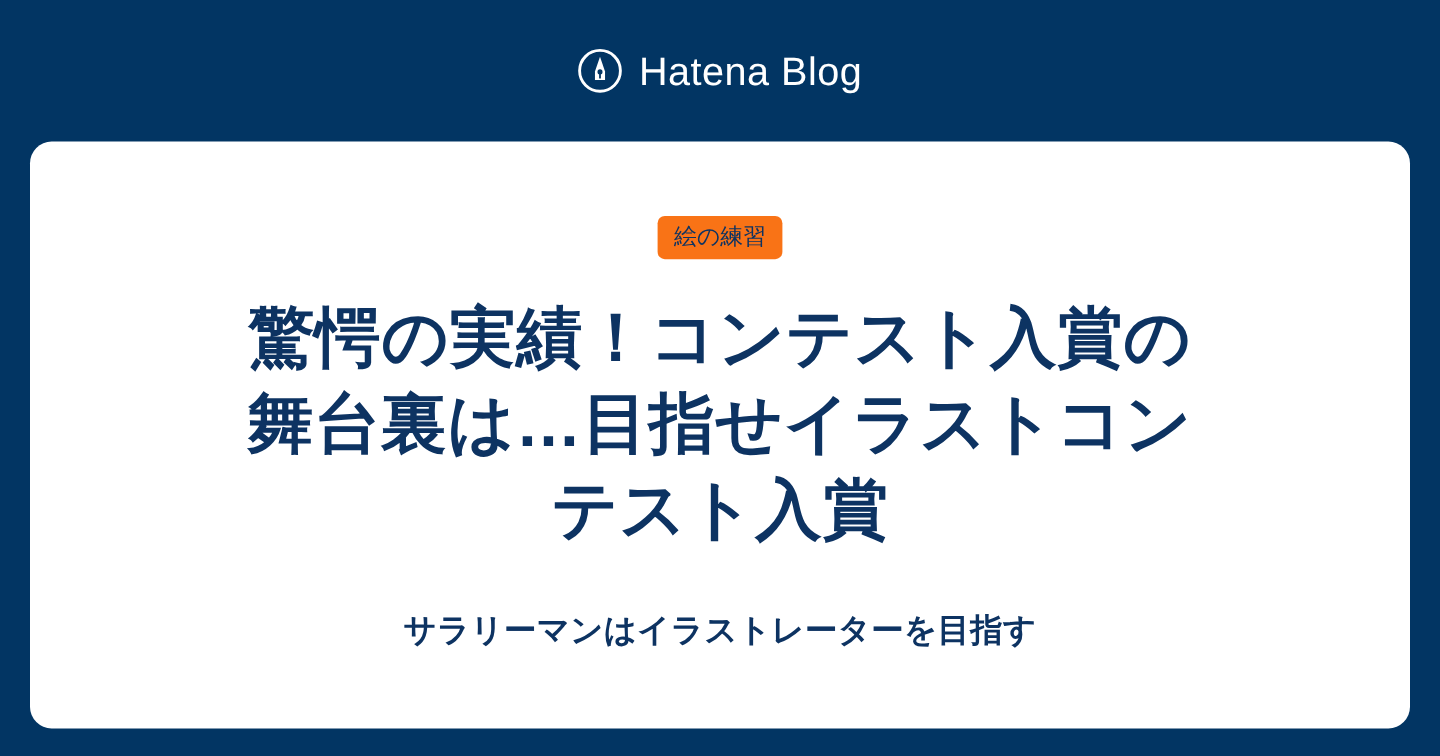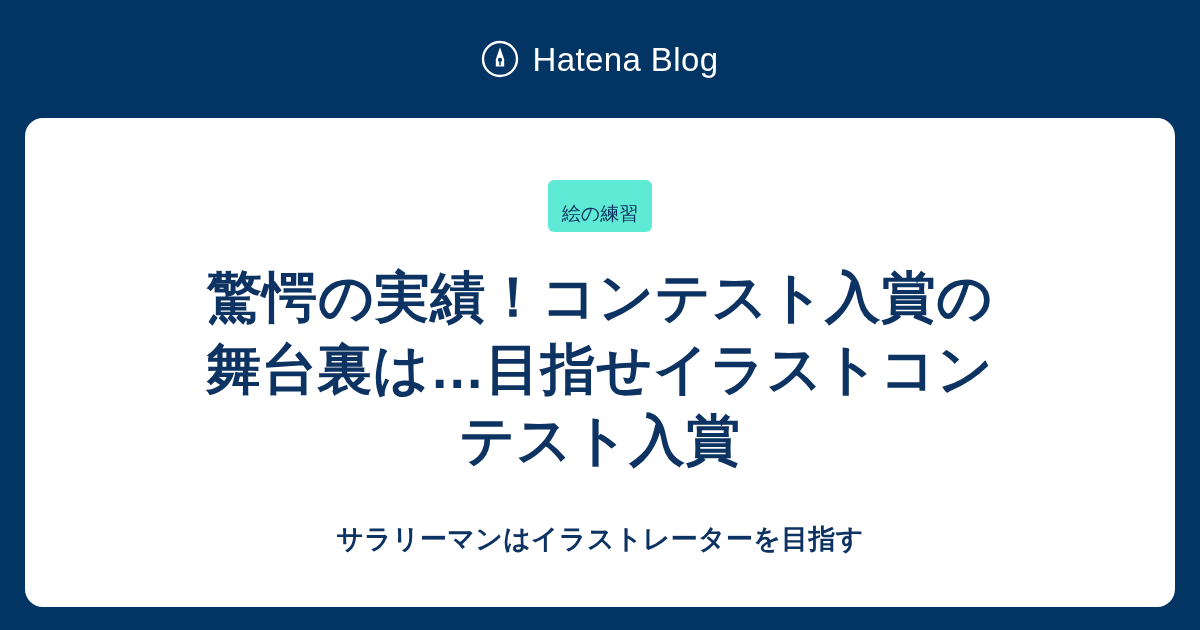--- a/index.html
+++ b/index.html
@@ -56,26 +56,26 @@
     border-radius: 18px;
     display: flex;
     flex-direction: column;
     align-items: center;
     justify-content: flex-start;
     padding: 62px 60px 0 60px;
   }
 
   .category-badge {
     display: inline-block;
-    background: #5eead4;
+    background: #f97316;
     color: #0d3362;
     font-size: 19px;
     font-weight: 400;
     line-height: 1;
-    padding: 24px 14px 9px 14px;
+    padding: 8px 14px 9px 14px;
     border-radius: 6px;
     white-space: nowrap;
   }
 
   .entry-title {
     margin-top: 30px;
     color: #0d3362;
     font-size: 55px;
     font-weight: bold;
     line-height: 1.30;
@@ -87,21 +87,20 @@
 
   .blog-name {
     margin-top: 48px;
     color: #0d3362;
     font-size: 27px;
     font-weight: bold;
     line-height: 1.2;
     text-align: center;
     letter-spacing: 0.3px;
     white-space: nowrap;
-    font-family: Liberation Mono, monospace;
   }
 </style>
 </head>
 <body>
 
 <div class="brand">
   <svg class="brand-icon" viewBox="0 0 38 38" aria-hidden="true">
     <circle cx="19" cy="19" r="17" fill="none" stroke="#ffffff" stroke-width="2.4"></circle>
     <path d="M19 7.2 L23.2 19.6 L23.2 26.6 L14.8 26.6 L14.8 19.6 Z" fill="#ffffff"></path>
     <circle cx="19" cy="19.9" r="2.1" fill="#023563"></circle>

